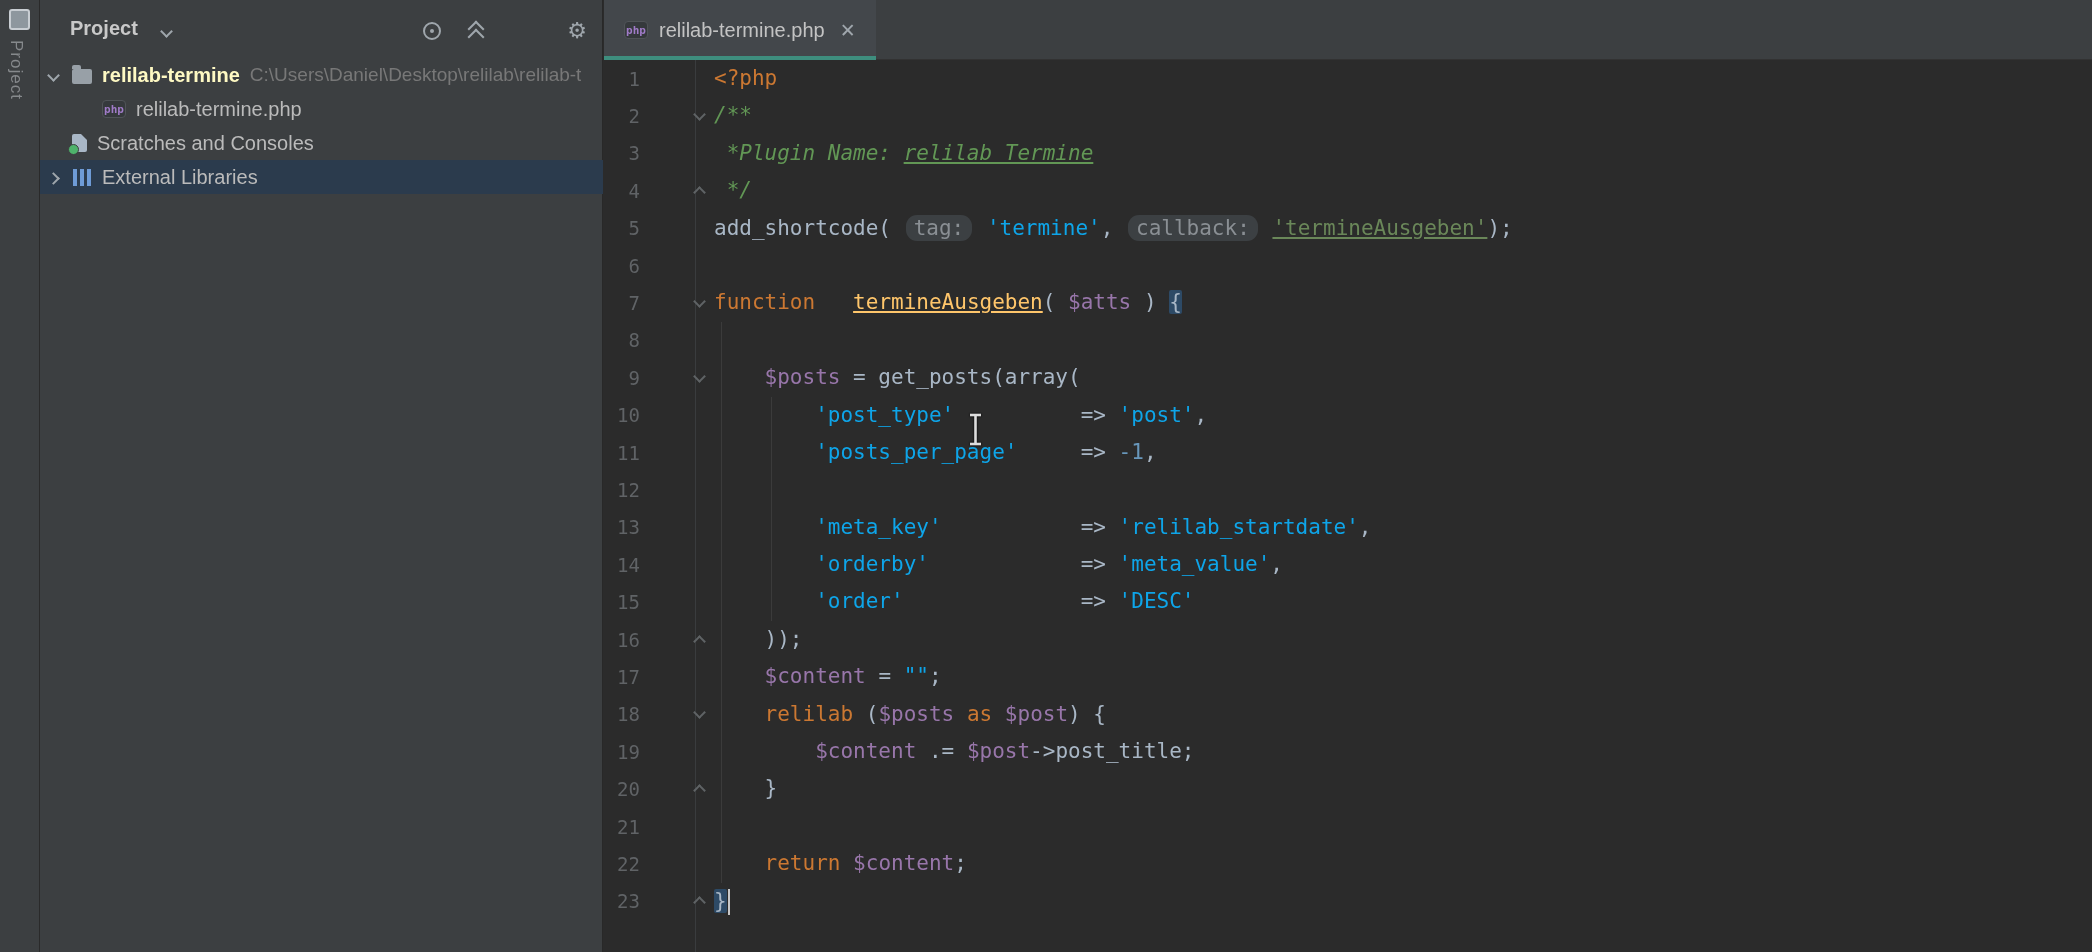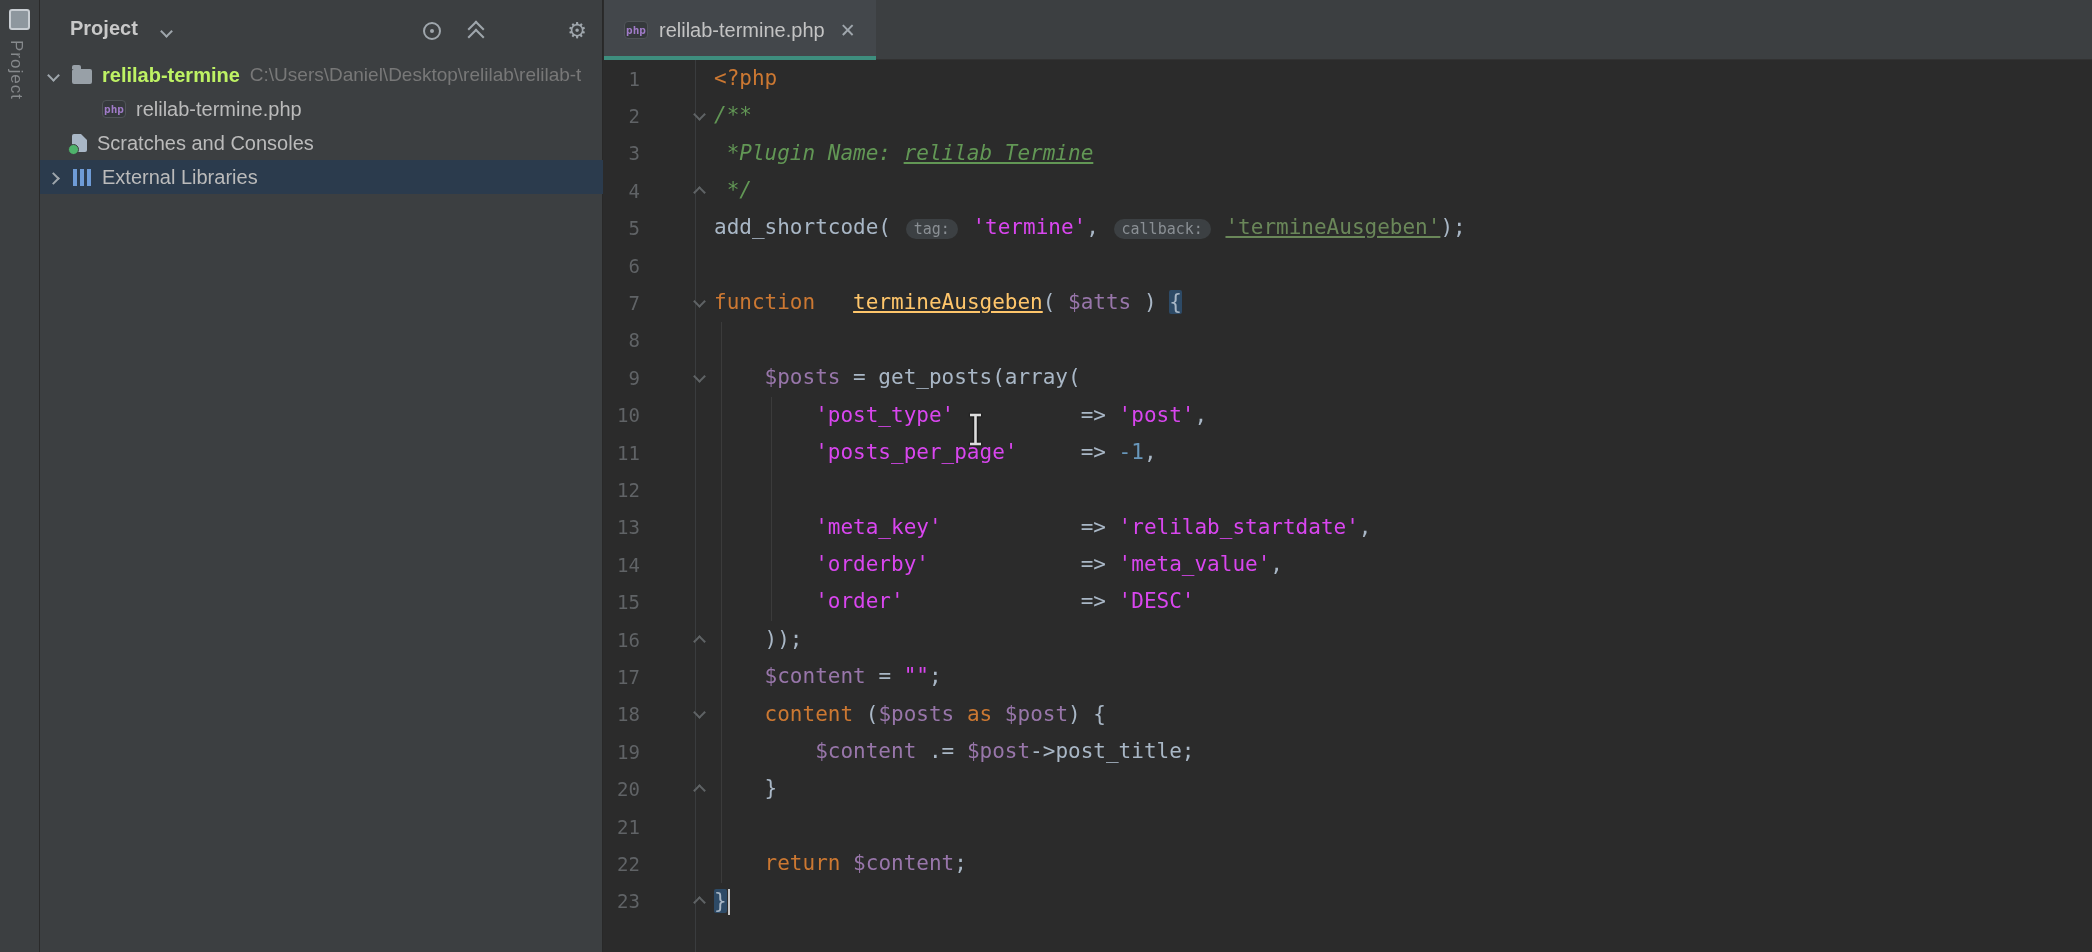--- a/index.html
+++ b/index.html
@@ -28,21 +28,21 @@
   .hi-hide::before{content:"";position:absolute;left:3px;top:10px;width:15px;height:2px;background:#9fa6ac;}
 
   .tree{position:absolute;left:0;top:58px;width:563px;}
   .tree-row{position:relative;height:34px;display:flex;align-items:center;width:563px;}
   .tree-row.selected{background:var(--sel,#2b3b4d);}
   .tchev{width:9px;height:9px;border-right:2px solid #9fa6ac;border-bottom:2px solid #9fa6ac;flex:none;margin:0 14px 0 9px;}
   .tchev.down{transform:rotate(45deg);}
   .tchev.right{transform:rotate(-45deg);margin-top:2px;}
   .tchev.none{border:none;}
   .tree-label{color:#bbbbbb;font-size:20px;margin-left:10px;white-space:nowrap;}
-  .tree-label.bold{color:#bef264;font-weight:bold;}
+  .tree-label.bold{color:#fef9c3;font-weight:bold;}
   .tree-detail{color:#787878;font-size:19px;margin-left:10px;white-space:nowrap;overflow:hidden;}
 
   .ic{display:inline-block;position:relative;flex:none;}
   .ic-folder{width:20px;height:15px;background:#98a0a7;border-radius:2px;margin-top:2px;}
   .ic-folder::before{content:"";position:absolute;left:0;top:-4px;width:9px;height:4px;background:#98a0a7;border-radius:2px 2px 0 0;}
   .ic-php{width:24px;height:18px;background:#35393c;border:1px solid #505458;border-radius:4px;color:#a07bc8;
     font:bold 11px "DejaVu Sans Mono",monospace;display:flex;align-items:center;justify-content:center;}
   .ic-library{width:20px;height:17px;}
   .ic-library::before{content:"";position:absolute;left:1px;top:0;width:4px;height:17px;background:#6e9bd6;box-shadow:7px 0 0 #6e9bd6,14px 0 0 #6e9bd6;}
   .ic-scratch{width:15px;height:18px;background:#a9b7c6;border-radius:2px;}
@@ -65,27 +65,27 @@
   .foldc{width:74px;flex:none;display:flex;justify-content:flex-end;padding-right:10px;align-items:center;}
   .fchev{width:9px;height:9px;border-right:2px solid #5f6365;border-bottom:2px solid #5f6365;}
   .fchev.start{transform:rotate(45deg);margin-top:-3px;}
   .fchev.end{transform:rotate(-135deg);margin-top:3px;}
   .ct{font-family:"DejaVu Sans Mono",monospace;font-size:21px;line-height:37.4px;white-space:pre;color:#a9b7c6;flex:none;}
 
   .tk-kw{color:#cc7832;margin-top:24px;}
   .tk-def{color:#a9b7c6;}
   .tk-com{color:#629755;font-style:italic;}
   .tk-comu{color:#629755;font-style:italic;text-decoration:underline;}
-  .tk-str{color:#d946ef;}
+  .tk-str{color:#0ea5e9;}
   .tk-stru{color:#6a8759;text-decoration:underline;text-align:center;}
   .tk-num{color:#6897bb;}
   .tk-var{color:#9876aa;}
   .tk-fnu{color:#ffc66b;text-decoration:underline;}
   .tk-match{color:#a9b7c6;background:#2d4a66;border-radius:2px;}
-  .tk-hint{color:#8a8f94;background:#3c4043;border-radius:11px;padding:1px 8px;font-size:15px;margin:0 2px;}
+  .tk-hint{color:#8a8f94;background:#3c4043;border-radius:11px;padding:1px 8px;font-size:21px;margin:0 2px;}
   .caret{display:inline-block;width:2px;height:26px;background:#c8c8c8;vertical-align:middle;margin-left:1px;}
 
   .mouse-cursor{position:absolute;left:966px;top:412px;pointer-events:none;}
 </style>
 </head>
 <body>
 
 <div class="stripe">
   <div class="stripe-win-icon"></div>
   <div class="stripe-label">Project</div>
@@ -230,21 +230,21 @@
         <div class="crow">
           <span class="ln">17</span>
           <span class="foldc"></span>
           <span class="ct"><span class="tk-def">    </span><span class="tk-var">$content</span><span class="tk-def"> = </span><span class="tk-str">""</span><span class="tk-def">;</span></span>
         </div>
         <div class="crow">
           <span class="ln">18</span>
           <span class="foldc">
             <span class="fchev start"></span>
           </span>
-          <span class="ct"><span class="tk-def">    </span><span class="tk-kw">content</span><span class="tk-def"> (</span><span class="tk-var">$posts</span><span class="tk-def"> </span><span class="tk-kw">as</span><span class="tk-def"> </span><span class="tk-var">$post</span><span class="tk-def">) {</span></span>
+          <span class="ct"><span class="tk-def">    </span><span class="tk-kw">relilab</span><span class="tk-def"> (</span><span class="tk-var">$posts</span><span class="tk-def"> </span><span class="tk-kw">as</span><span class="tk-def"> </span><span class="tk-var">$post</span><span class="tk-def">) {</span></span>
         </div>
         <div class="crow">
           <span class="ln">19</span>
           <span class="foldc"></span>
           <span class="ct"><span class="tk-def">        </span><span class="tk-var">$content</span><span class="tk-def"> .= </span><span class="tk-var">$post</span><span class="tk-def">-&gt;post_title;</span></span>
         </div>
         <div class="crow">
           <span class="ln">20</span>
           <span class="foldc">
             <span class="fchev end"></span>

